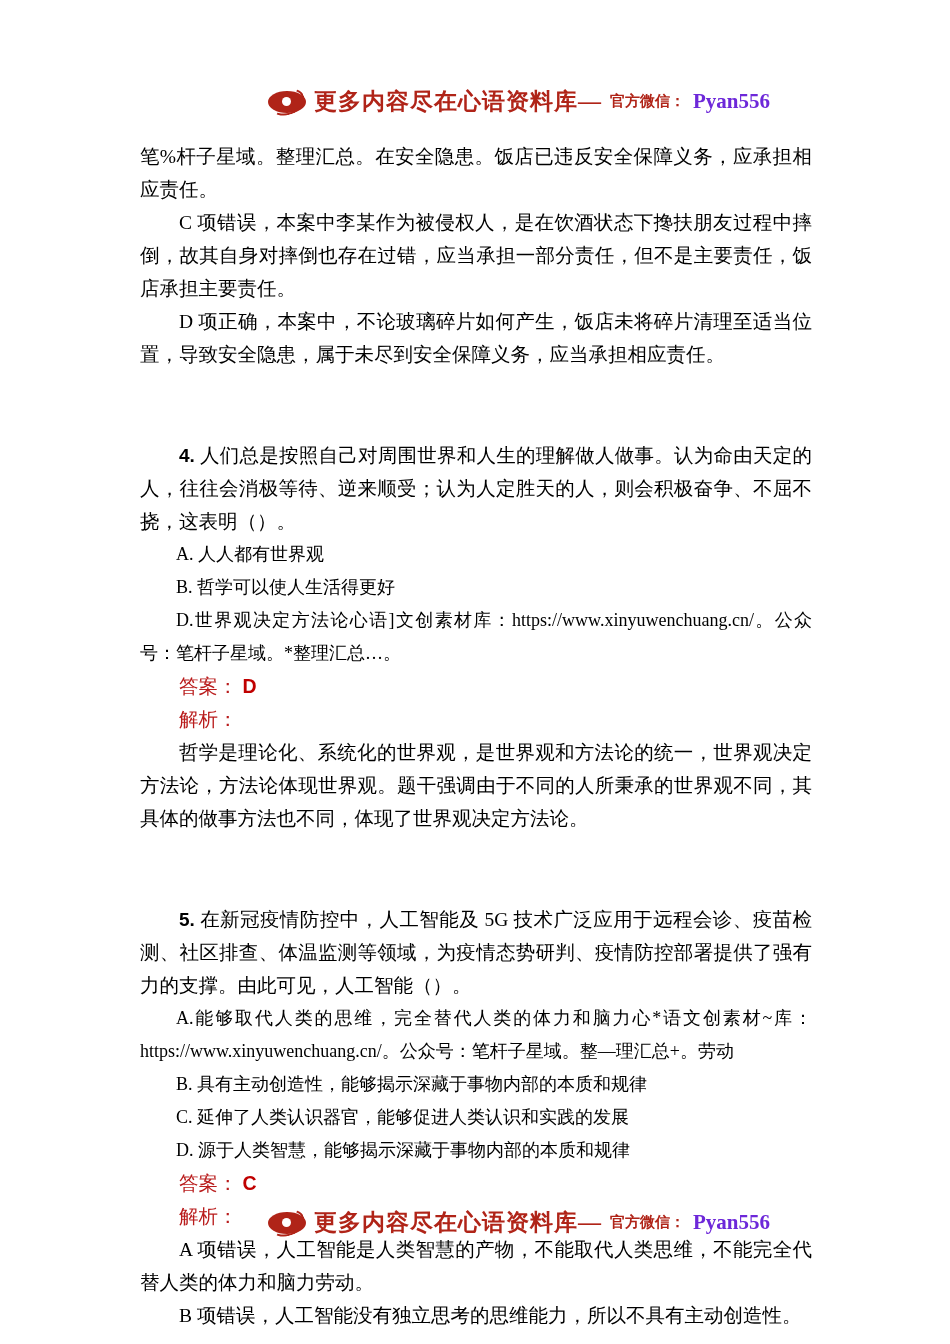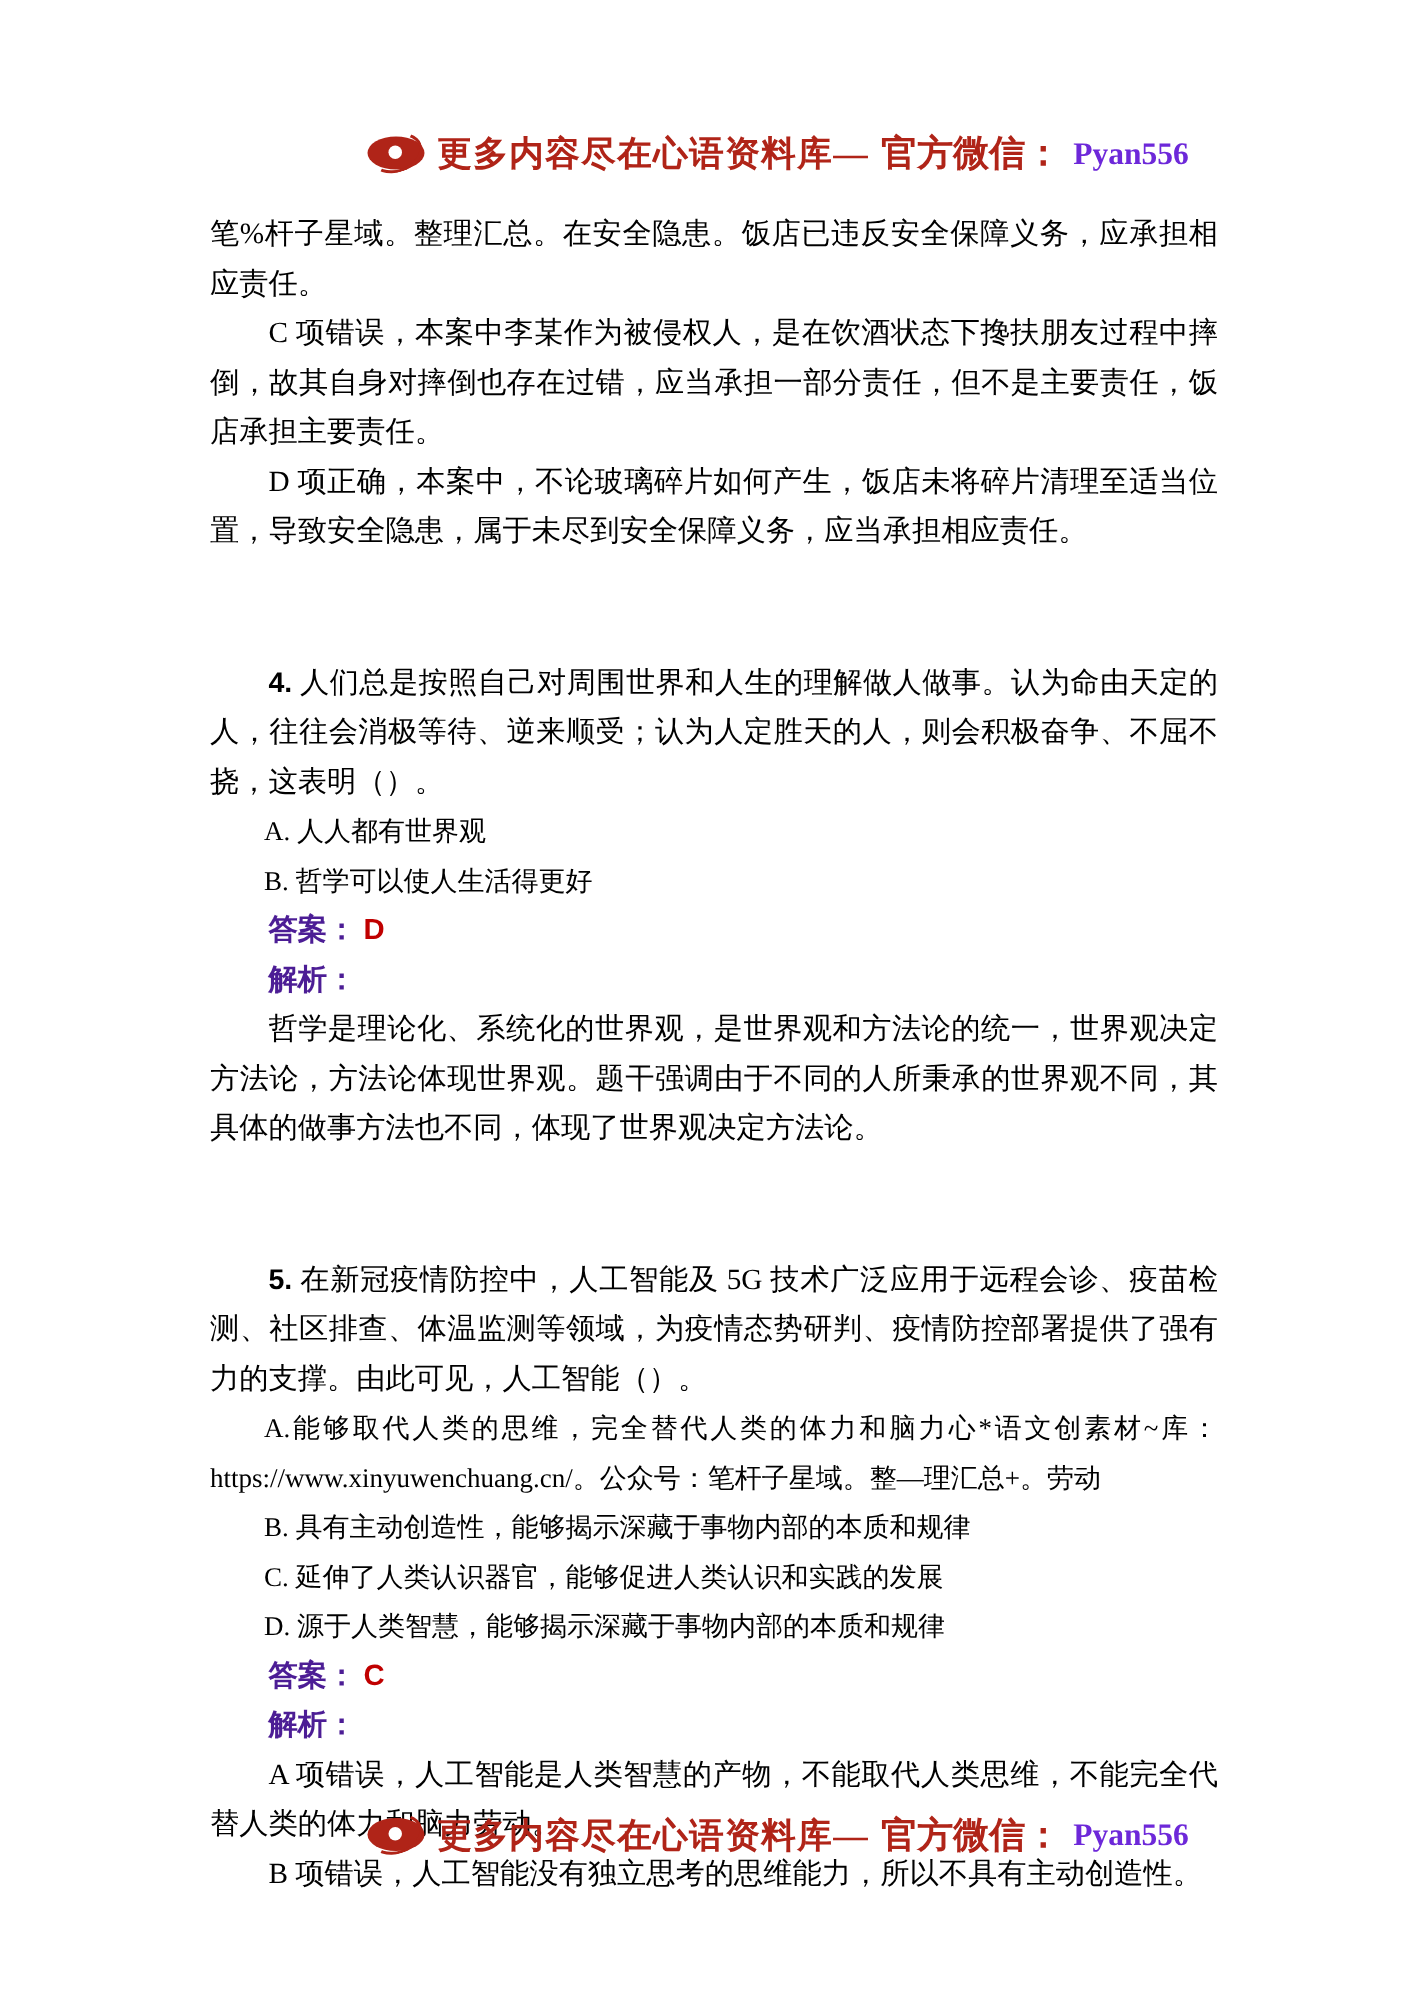--- a/index.html
+++ b/index.html
@@ -76,21 +76,21 @@
   .banner-text {
     font-family: "Liberation Serif", "DejaVu Serif", serif;
     font-size: 23px;
     font-weight: bold;
     color: #b02418;
     letter-spacing: 1px;
     white-space: nowrap;
   }
   .banner-wechat {
     font-family: Liberation Serif, serif;
-    font-size: 24px;
+    font-size: 15px;
     font-weight: bold;
     color: #b02418;
     white-space: nowrap;
   }
   .banner-id {
     font-family: Liberation Serif, serif;
     font-size: 21px;
     font-weight: bold;
     color: #6d28d9;
     white-space: nowrap;
@@ -112,22 +112,22 @@
   }
   .indent { text-indent: 2em; }
   .gap-block { height: 34px; }
 
   .q-num {
     font-family: "Liberation Sans", sans-serif;
     font-weight: bold;
     font-size: 19px;
   }
   .ans-label {
-    color: #4c1d95;
-    font-weight: bold;
+    color: #b91c1c;
+    font-weight: normal;
   }
   .ans-value {
     color: #c00000;
     font-family: "Liberation Sans", sans-serif;
     font-weight: bold;
   }
   .opt {
     font-size: 18px;
     line-height: 33px;
   }
@@ -157,20 +157,21 @@
     <div class="gap-block"></div>
     <div class="gap-block"></div>
 
     <div>
       <p class="indent">
         <span class="q-num">4.</span>
         <span>人们总是按照自己对周围世界和人生的理解做人做事。认为命由天定的人，往往会消极等待、逆来顺受；认为人定胜天的人，则会积极奋争、不屈不挠，这表明（）。</span>
       </p>
       <p class="indent opt">A. 人人都有世界观</p>
       <p class="indent opt">B. 哲学可以使人生活得更好</p>
+      <p class="indent opt">D.世界观决定方法论心语]文创素材库：https://www.xinyuwenchuang.cn/。公众号：笔杆子星域。*整理汇总…。</p>
       <p class="indent">
         <span class="ans-label">答案：</span>
         <span class="ans-value">D</span>
       </p>
       <p class="indent">
         <span class="ans-label">解析：</span>
       </p>
       <p class="indent">哲学是理论化、系统化的世界观，是世界观和方法论的统一，世界观决定方法论，方法论体现世界观。题干强调由于不同的人所秉承的世界观不同，其具体的做事方法也不同，体现了世界观决定方法论。</p>
     </div>
 

